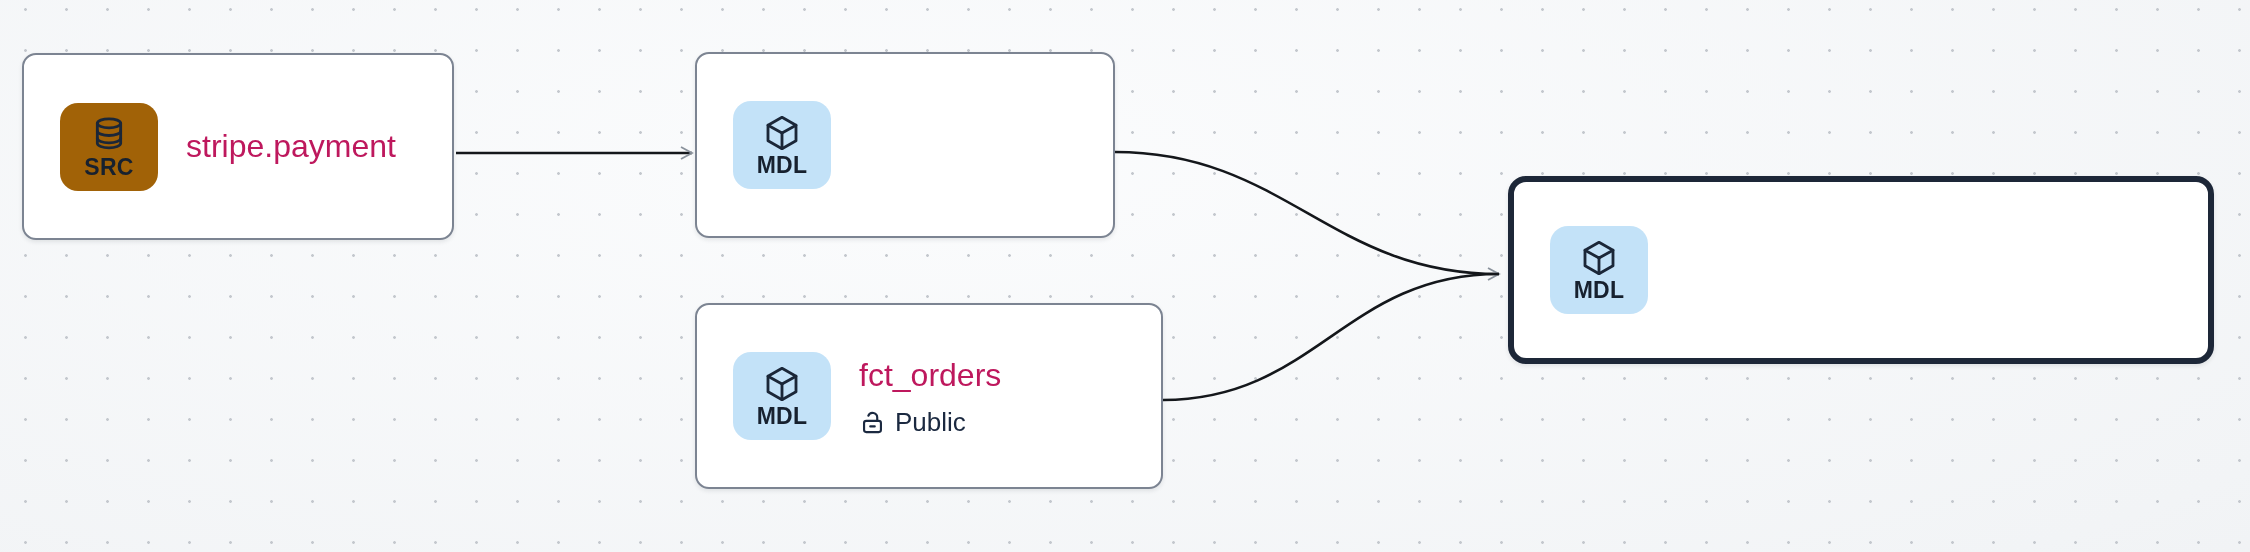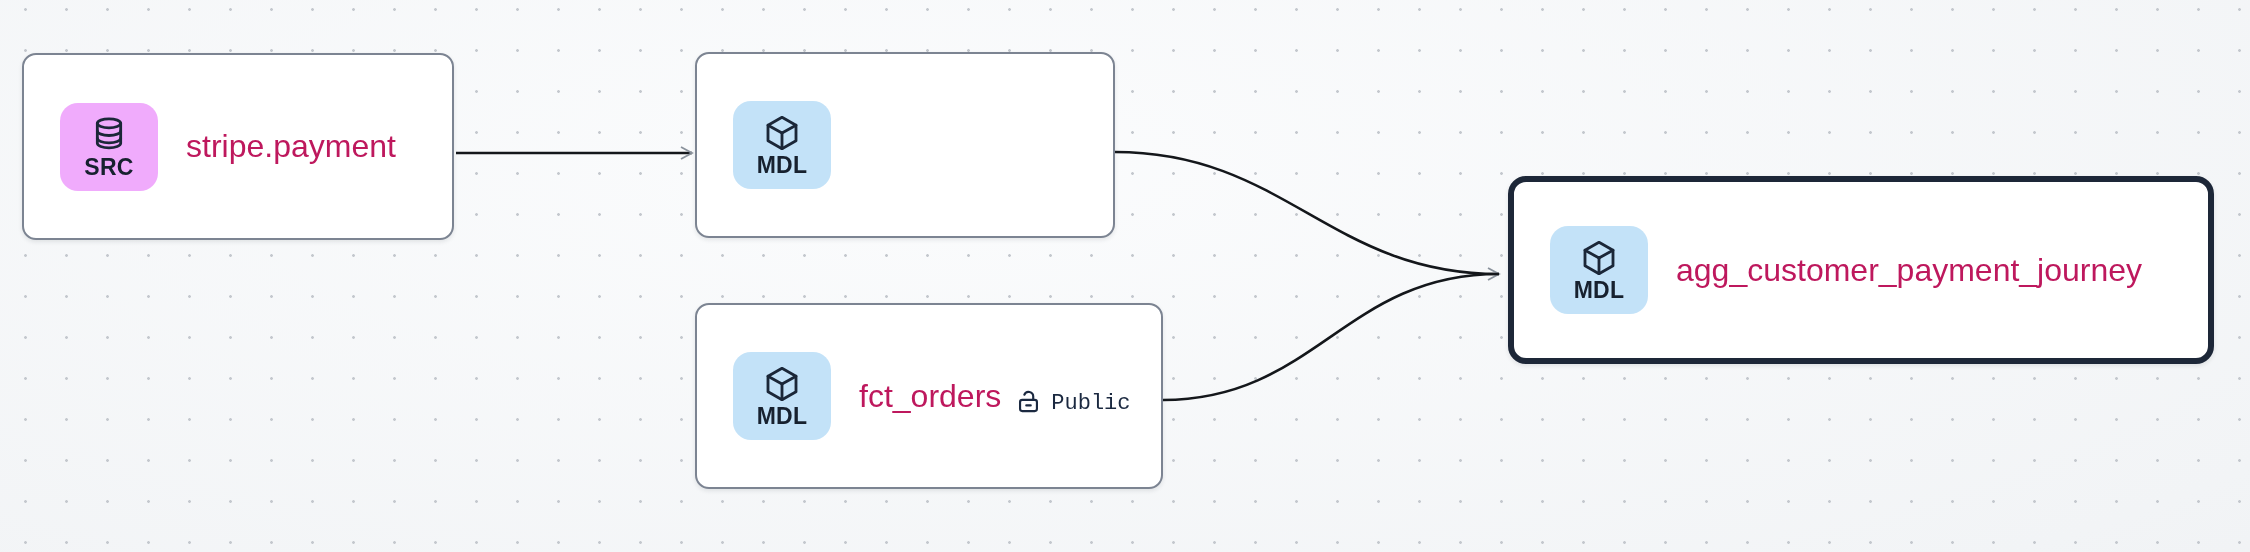--- a/index.html
+++ b/index.html
@@ -49,51 +49,50 @@
     flex: none;
     width: 98px;
     height: 88px;
     border-radius: 18px;
     display: flex;
     flex-direction: column;
     align-items: center;
     justify-content: center;
     gap: 1px;
   }
-  .badge-src { background: #f0abfc; }
+  .badge-src { background: #a16207; }
   .badge-mdl { background: #c3e2f8; border-radius: 18px; }
   .badge-icon { display: block; height: 40px; }
   .badge-icon svg { display: block; }
   .badge-text {
     font-size: 23px;
     font-weight: 600;
     letter-spacing: 0.3px;
     color: #17212f;
     line-height: 1;
   }
   .node-label {
     font-size: 32px;
     color: #be185d;
     white-space: nowrap;
     line-height: 1.2;
   }
   .label-block {
     display: flex;
-    flex-direction: row;
+    flex-direction: column;
     justify-content: center;
     gap: 14px;
   }
   .access-row {
     display: flex;
-    align-items: flex-end;
+    align-items: flex-start;
     gap: 9px;
-    font-size: 22px;
+    font-size: 26px;
     color: #1b2940;
     line-height: 1;
-    font-family: Liberation Mono, monospace;
   }
   .access-icon { display: block; height: 27px; }
   .access-icon svg { display: block; }
 </style>
 </head>
 <body>
 
 <div class="canvas">
 
   <svg class="edges-layer" width="2250" height="552" viewBox="0 0 2250 552">
@@ -165,16 +164,15 @@
     <div class="badge badge-mdl">
       <span class="badge-icon">
         <svg width="40" height="40" viewBox="0 0 24 24" fill="none" stroke="#1b2738" stroke-width="1.7" stroke-linecap="round" stroke-linejoin="round">
           <path d="M12 2.6 L20.4 7.3 V16.7 L12 21.4 L3.6 16.7 V7.3 Z"></path>
           <path d="M3.6 7.3 L12 12 L20.4 7.3"></path>
           <path d="M12 12 V21.4"></path>
         </svg>
       </span>
       <span class="badge-text">MDL</span>
     </div>
-    <div class="node-label">agg_customer_payment_journey</div>
   </div>
 
 </div>
 
 </body></html>

